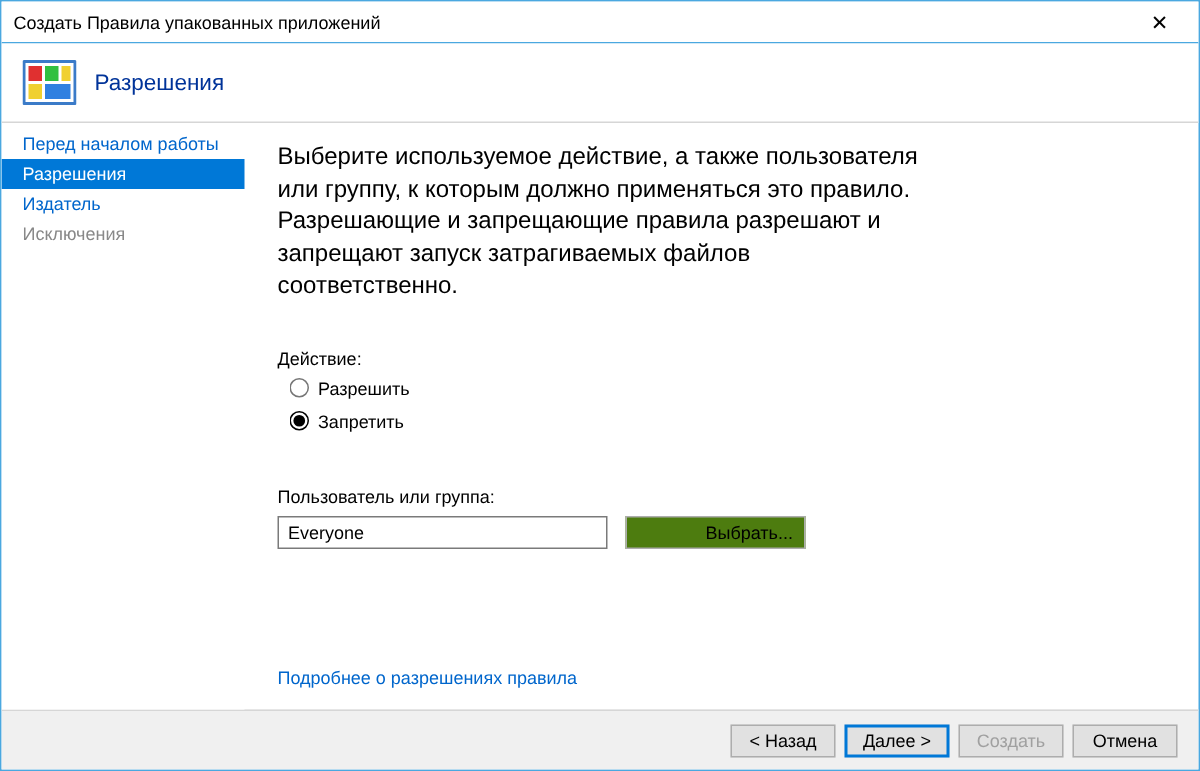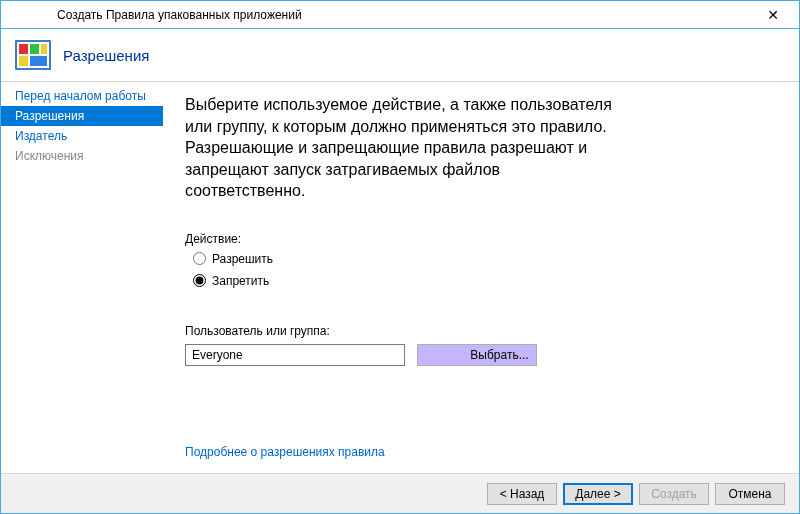--- a/index.html
+++ b/index.html
@@ -15,21 +15,21 @@
     .titlebar {
       height: 28px;
       background: #fff;
       border-bottom: 1px solid #4aa8e0;
       display: flex;
       align-items: center;
       padding: 0 6px 0 8px;
       font-size: 12px;
       color: #000;
     }
-    .titlebar-title { flex: 1; margin-left: 48px; }
+    .titlebar-title { flex: 1; }
     .close-btn {
       width: 40px;
       height: 22px;
       display: flex;
       align-items: center;
       justify-content: center;
       font-size: 14px;
       color: #000;
       cursor: pointer;
     }
@@ -121,21 +121,21 @@
       background: #fff;
       padding: 0 6px;
       font-size: 12px;
       font-family: inherit;
       outline: none;
     }
     .select-btn {
       width: 120px;
       height: 22px;
       border: 1px solid #adadad;
-      background: #c4b5fd;
+      background: #4d7c0f;
       font-size: 12px;
       font-family: inherit;
       cursor: pointer;
       padding-left: 45px;
     }
     .bottom-link {
       margin-top: auto;
       color: #0066cc;
       font-size: 12px;
       cursor: pointer;

